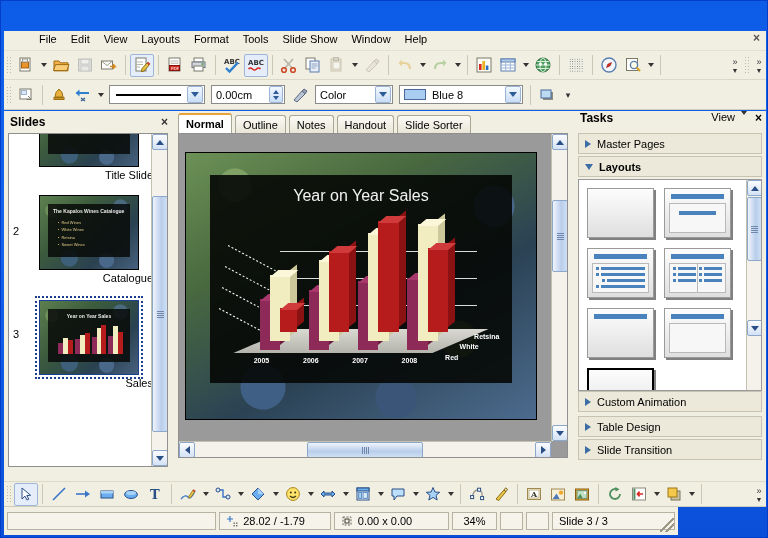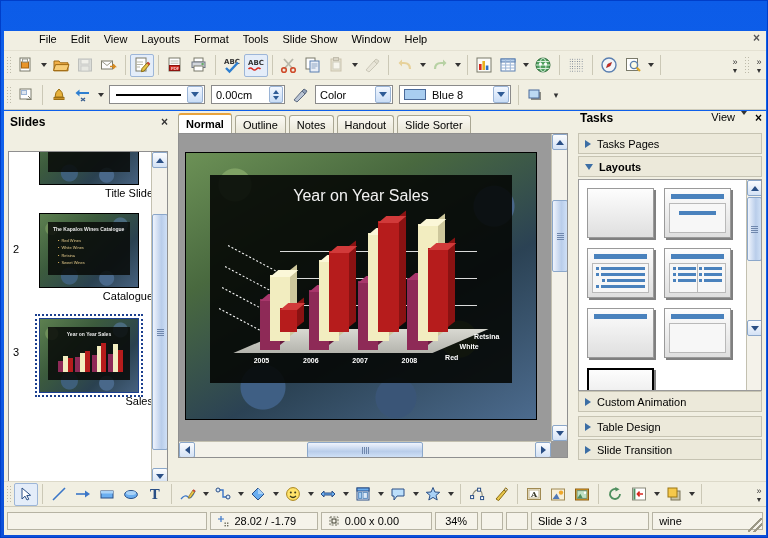--- a/index.html
+++ b/index.html
@@ -140,21 +140,21 @@
 
   
   #slides-panel {
     position:absolute; left:0; top:0; width:168px; height:370px;
     background:#f1efe2;
   }
   #slides-head { height:22px; display:flex; align-items:center; padding:0 4px 0 6px; }
   #slides-head .t { font-size:12px; font-weight:bold; color:#000; }
   #slides-head .x { margin-left:auto; color:#333; font-weight:bold; font-size:12px; cursor:pointer; }
   #slides-body {
-    position:absolute; left:4px; top:40px; width:160px; height:334px;
+    position:absolute; left:4px; top:22px; width:160px; height:334px;
     background:#fff; border:1px solid #8f8f8f;
     overflow:hidden;
   }
   .slide-row { position:relative; width:142px; margin-left:2px; }
   .slide-num { position:absolute; left:2px; font-size:11px; color:#000; }
   .thumb {
     width:100px; height:75px; margin-left:28px; position:relative;
     background:#2d4c2b; border:1px solid #000;
     overflow:hidden;
   }
@@ -326,21 +326,21 @@
 
   
   #drawbar {
     position:absolute; left:3px; top:480px; width:762px; height:26px;
     background:#f1efe2; display:flex; align-items:center;
     border-top:1px solid #dcd9c9; border-bottom:1px solid #cfccbb;
   }
 
   
   #statusbar {
-    position:absolute; left:3px; top:506px; width:762px; height:28px;
+    position:absolute; left:3px; top:506px; width:674px; height:28px;
     background:#f1efe2; display:flex; align-items:center; padding:0 3px; gap:3px;
   }
   .sfield {
     height:18px; border:1px solid #b6b3a3; background:#f5f3ea;
     display:flex; align-items:center; padding:0 6px; font-size:11px; color:#000;
     white-space:nowrap;
   }
   .sfield.blank { width:24px; padding:0; }
   #resize-grip {
     position:absolute; right:4px; bottom:3px; width:14px; height:14px;
@@ -617,21 +617,21 @@
         <path d="M3 14 L11 5 l3 3 L6 16 z" fill="#b9c4d4" stroke="#5d6a80"></path>
         <path d="M11 5 l3 3 l2 -3 l-3 -2 z" fill="#8fa0b8" stroke="#5d6a80"></path>
       </svg>
     </div>
 
     <div class="combo" style="width:78px">
       <div class="cv">Color</div>
       <div class="cbtn"></div>
     </div>
 
-    <div class="combo" style="width:112px">
+    <div class="combo" style="width:124px">
       <div class="swatch" style="background:#a8cdf0;border-color:#4a6a9a"></div>
       <div class="cv" style="padding-left:6px">Blue 8</div>
       <div class="cbtn"></div>
     </div>
 
     <div class="tb-sep"></div>
 
     <div class="tbtn">
       <svg width="18" height="18" viewBox="0 0 18 18">
         <rect x="5" y="6" width="10" height="8" fill="#8c8c84"></rect>
@@ -873,21 +873,21 @@
     <div id="tasks">
       <div id="tasks-head">
         <span class="t">Tasks</span>
         <span class="view">View</span>
         <span class="vd"></span>
         <span class="x">×</span>
       </div>
 
       <div class="acc-head">
         <span class="tri"></span>
-        <span>Tasks Pages</span>
+        <span>Master Pages</span>
       </div>
 
       <div class="acc-head open">
         <span class="tri down"></span>
         <span>Layouts</span>
       </div>
 
       <div id="layouts-body">
         <div class="lay-grid">
           <div class="lay"></div>
@@ -1193,17 +1193,16 @@
           <rect x="4" y="4" width="4" height="4" fill="none" stroke="#3a3a2a"></rect>
         </svg>
       </span>
       <span>0.00 x 0.00</span>
     </div>
 
     <div class="sfield" style="width:46px;justify-content:center">34%</div>
     <div class="sfield blank"></div>
     <div class="sfield blank"></div>
     <div class="sfield" style="width:128px">Slide 3 / 3</div>
-    <div class="sfield" style="width:120px">wine</div>
     <div id="resize-grip"></div>
   </div>
 
 </div>
 
 </body></html>

